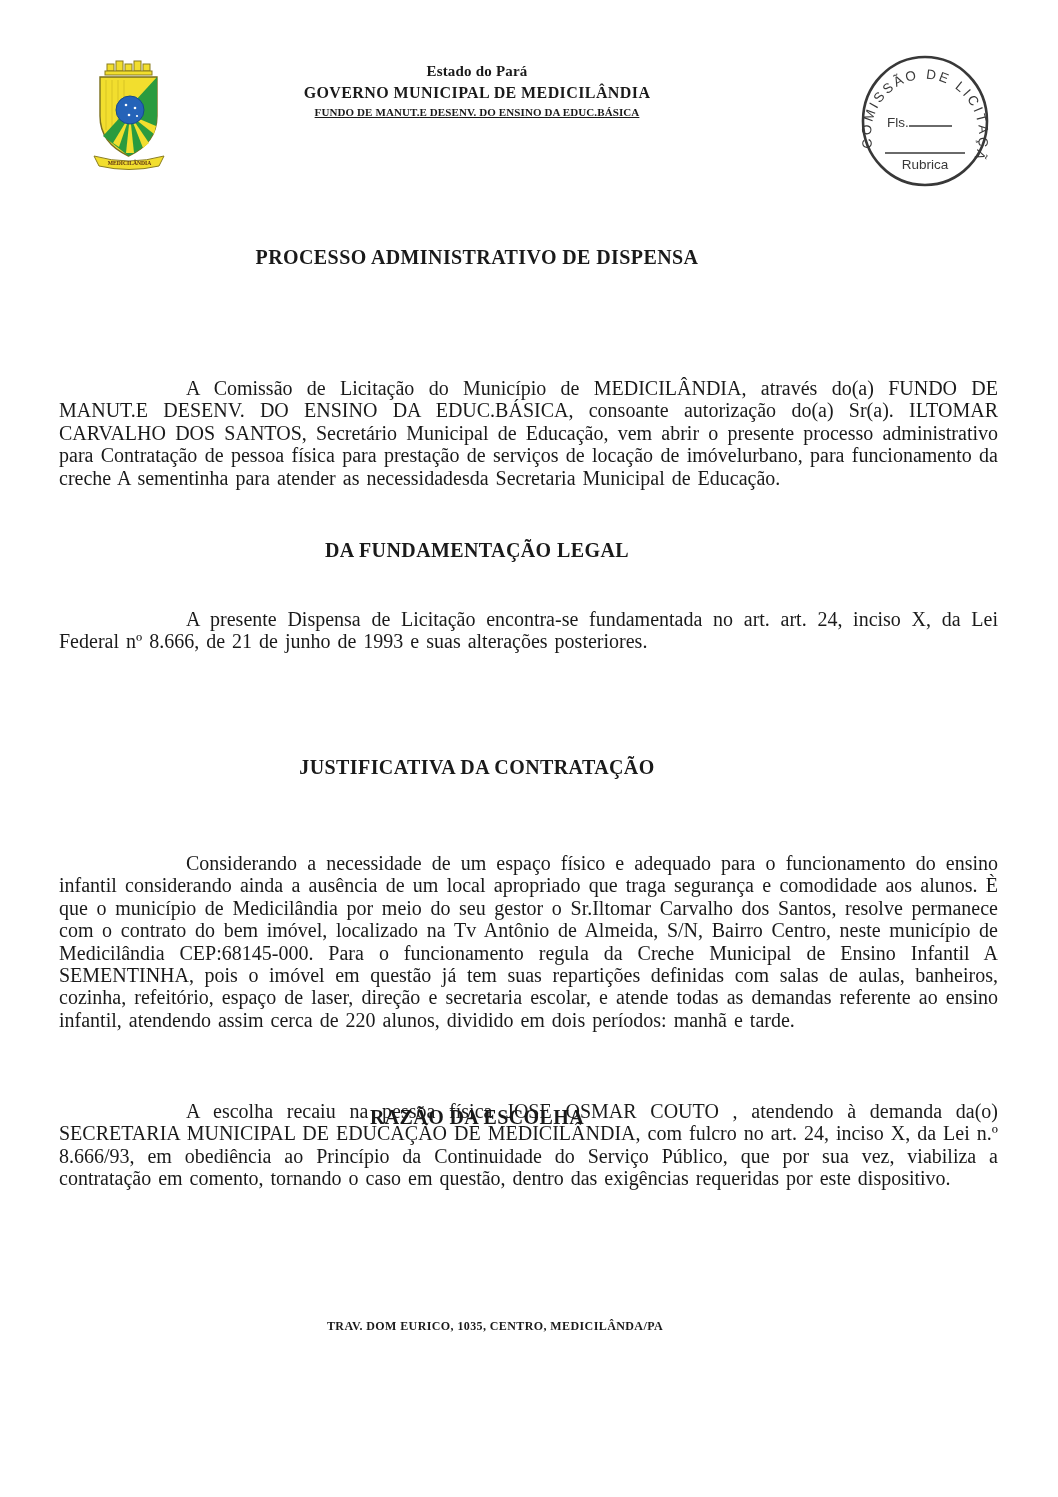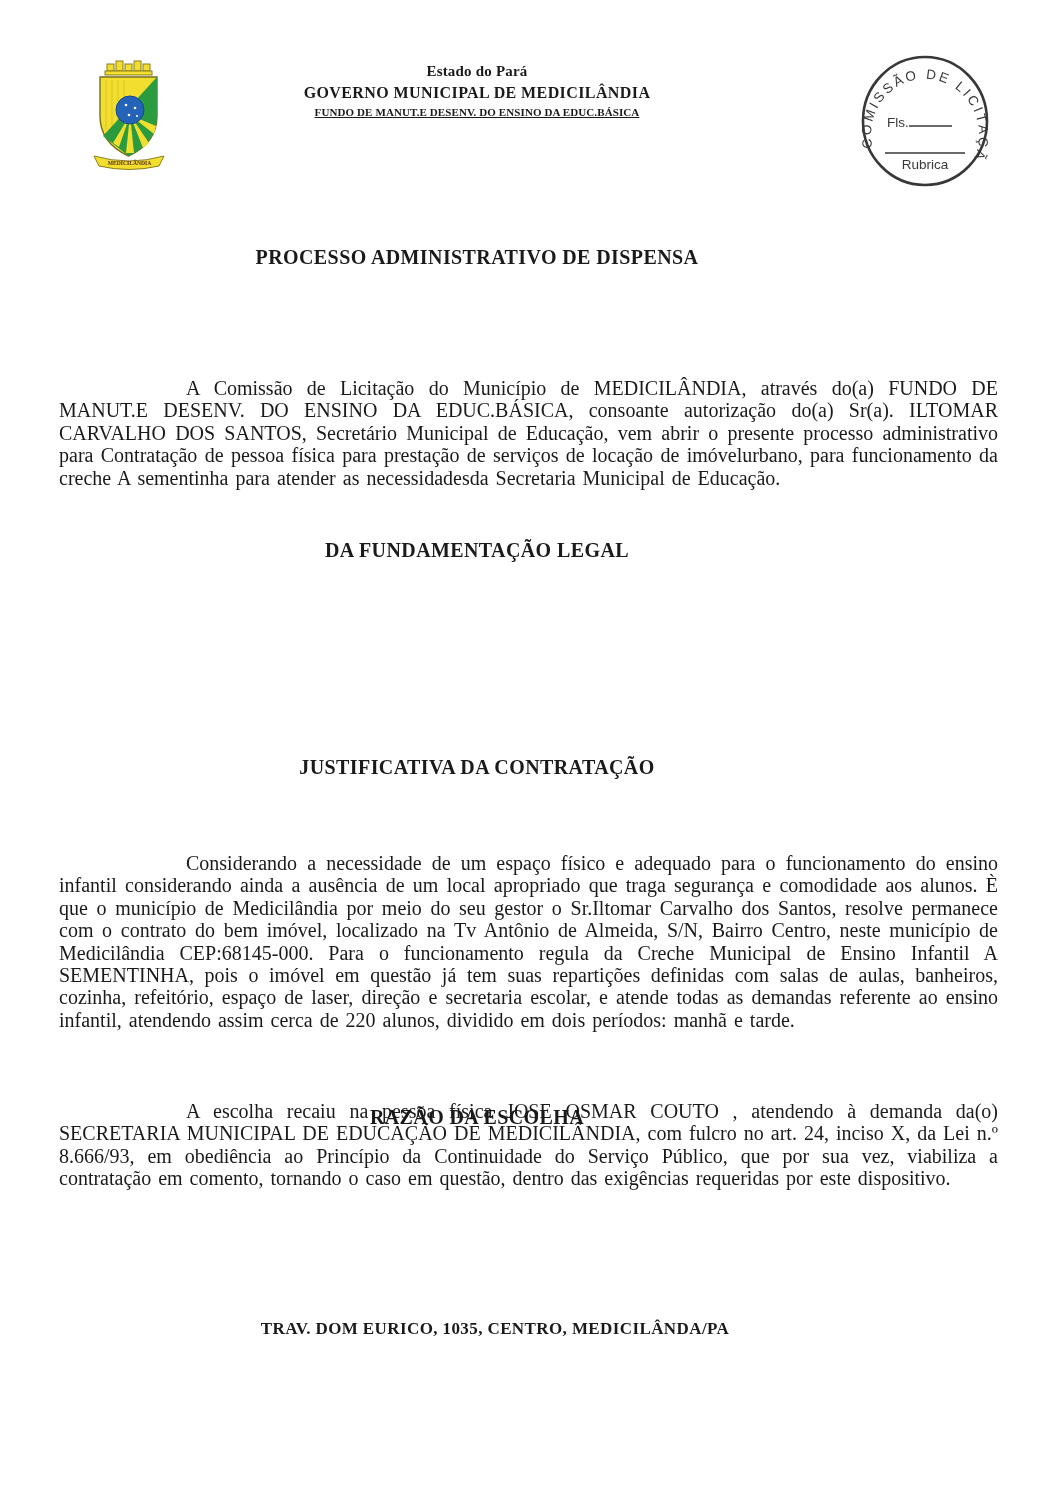--- a/index.html
+++ b/index.html
@@ -40,21 +40,21 @@
     font-size:20px; line-height:22.4px;
     text-align:justify; text-indent:127px; word-spacing:2px;
   }
   #p-opening { top:369px;margin-top:8px; }
   #p-fund    { top:608px; }
   #p-justif  { top:832px;margin-top:20px; }
   #p-razao   { top:1100px; }
 
   .footer-address {
     position:absolute; left:0; top:1319px; width:990px;
-    text-align:center; font-weight:bold; font-size:17px; letter-spacing:0.4px;
+    text-align:center; font-weight:bold; font-size:12px; letter-spacing:0.4px;
   }
 </style>
 </head>
 <body>
 
 <div class="page">
 
   <svg class="coat-of-arms" width="88" height="114" viewBox="0 0 88 114" aria-hidden="true">
 
     <g fill="#f2de2e" stroke="#8a7d1e" stroke-width="1">
@@ -112,20 +112,21 @@
     <line x1="51" y1="72" x2="94" y2="72" stroke="#383838" stroke-width="1.6"></line>
     <line x1="27" y1="99" x2="107" y2="99" stroke="#383838" stroke-width="1.6"></line>
     <text x="67" y="115" font-size="13.5" text-anchor="middle">Rubrica</text>
   </svg>
 
   <h1 class="doc-title">PROCESSO ADMINISTRATIVO DE DISPENSA</h1>
 
   <p class="para" id="p-opening">A Comissão de Licitação do Município de MEDICILÂNDIA, através do(a) FUNDO DE MANUT.E DESENV. DO ENSINO DA EDUC.BÁSICA, consoante autorização do(a) Sr(a). ILTOMAR CARVALHO DOS SANTOS, Secretário Municipal de Educação, vem abrir o presente processo administrativo para Contratação de pessoa física para prestação de serviços de locação de imóvelurbano, para funcionamento da creche A sementinha para atender as necessidadesda Secretaria Municipal de Educação.</p>
 
   <h2 class="sec-heading" id="h-fund">DA FUNDAMENTAÇÃO LEGAL</h2>
+  <p class="para" id="p-fund">A presente Dispensa de Licitação encontra-se fundamentada no art. art. 24, inciso X, da Lei Federal nº 8.666, de 21 de junho de 1993 e suas alterações posteriores.</p>
 
   <h2 class="sec-heading" id="h-justif">JUSTIFICATIVA DA CONTRATAÇÃO</h2>
   <p class="para" id="p-justif">Considerando a necessidade de um espaço físico e adequado para o funcionamento do ensino infantil considerando ainda a ausência de um local apropriado que traga segurança e comodidade aos alunos. È que o município de Medicilândia por meio do seu gestor o Sr.Iltomar Carvalho dos Santos, resolve permanece com o contrato do bem imóvel, localizado na Tv Antônio de Almeida, S/N, Bairro Centro, neste município de Medicilândia CEP:68145-000. Para o funcionamento regula da Creche Municipal de Ensino Infantil A SEMENTINHA, pois o imóvel em questão já tem suas repartições definidas com salas de aulas, banheiros, cozinha, refeitório, espaço de laser, direção e secretaria escolar, e atende todas as demandas referente ao ensino infantil, atendendo assim cerca de 220 alunos, dividido em dois períodos: manhã e tarde.</p>
 
   <h2 class="sec-heading" id="h-razao">RAZÃO DA ESCOLHA</h2>
   <p class="para" id="p-razao">A escolha recaiu na pessoa física JOSE OSMAR COUTO , atendendo à demanda da(o) SECRETARIA MUNICIPAL DE EDUCAÇÃO DE MEDICILÂNDIA, com fulcro no art. 24, inciso X, da Lei n.º 8.666/93, em obediência ao Princípio da Continuidade do Serviço Público, que por sua vez, viabiliza a contratação em comento, tornando o caso em questão, dentro das exigências requeridas por este dispositivo.</p>
 
   <div class="footer-address">TRAV. DOM EURICO, 1035, CENTRO, MEDICILÂNDA/PA</div>
 
 </div>

